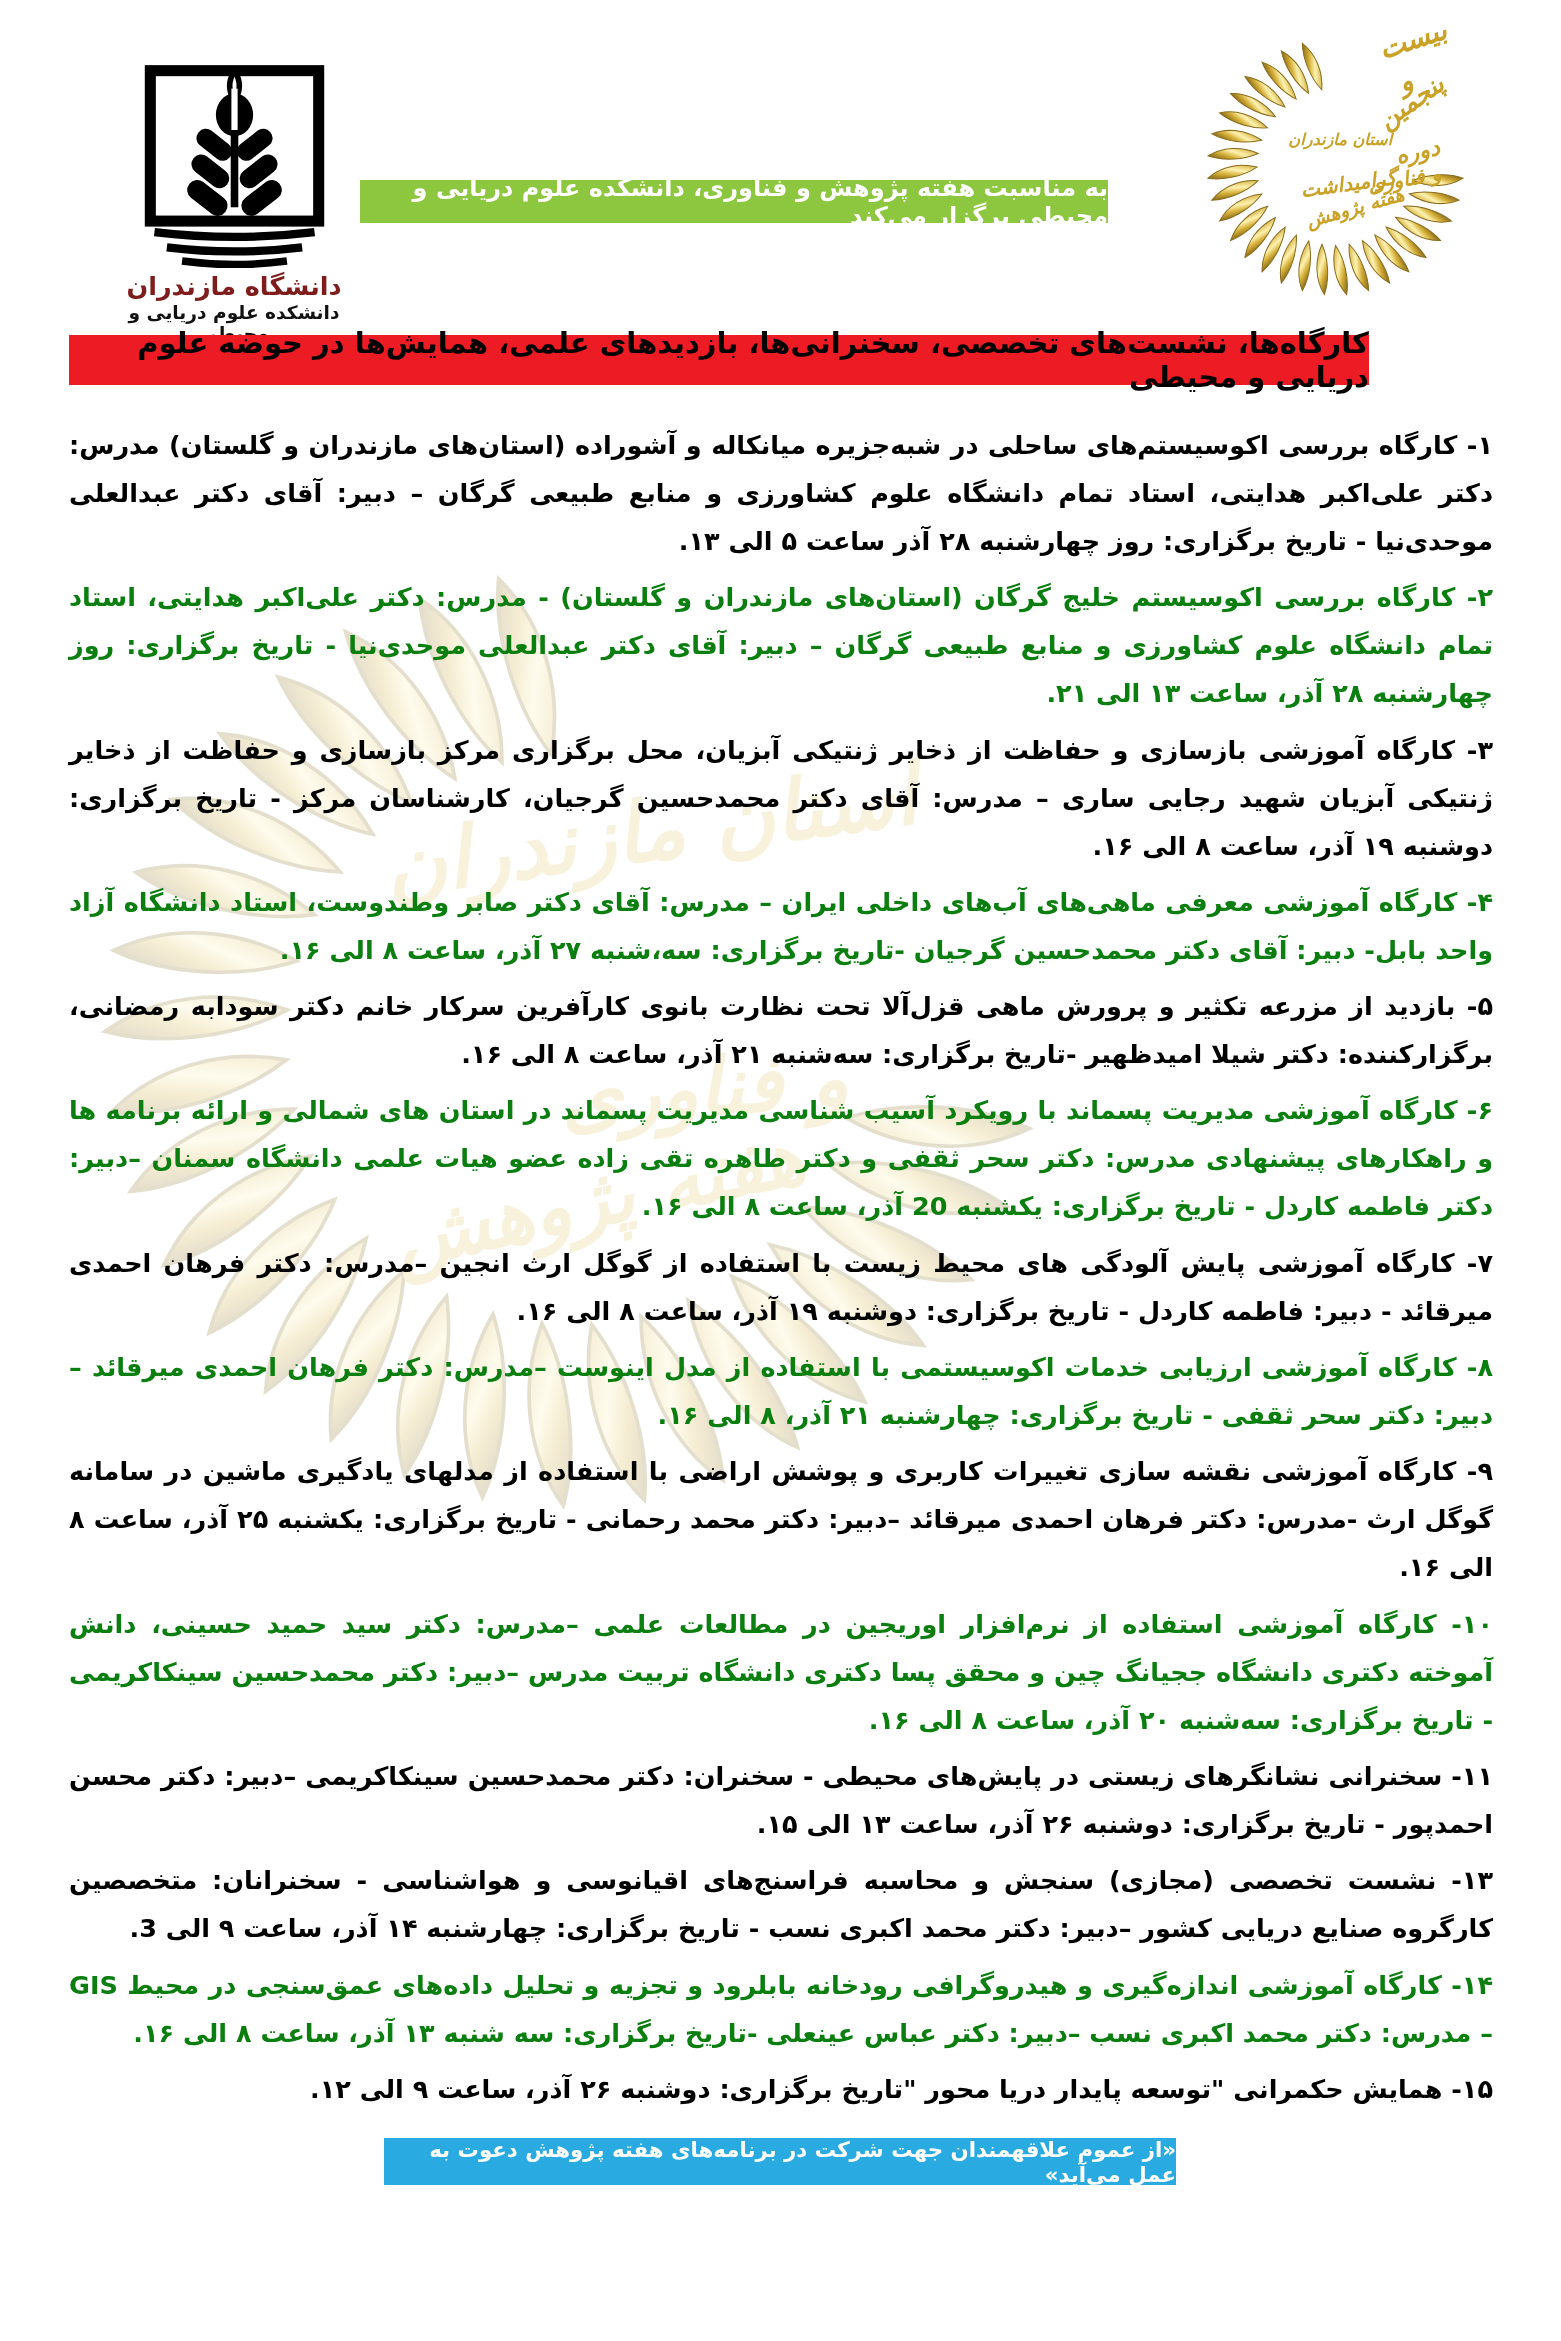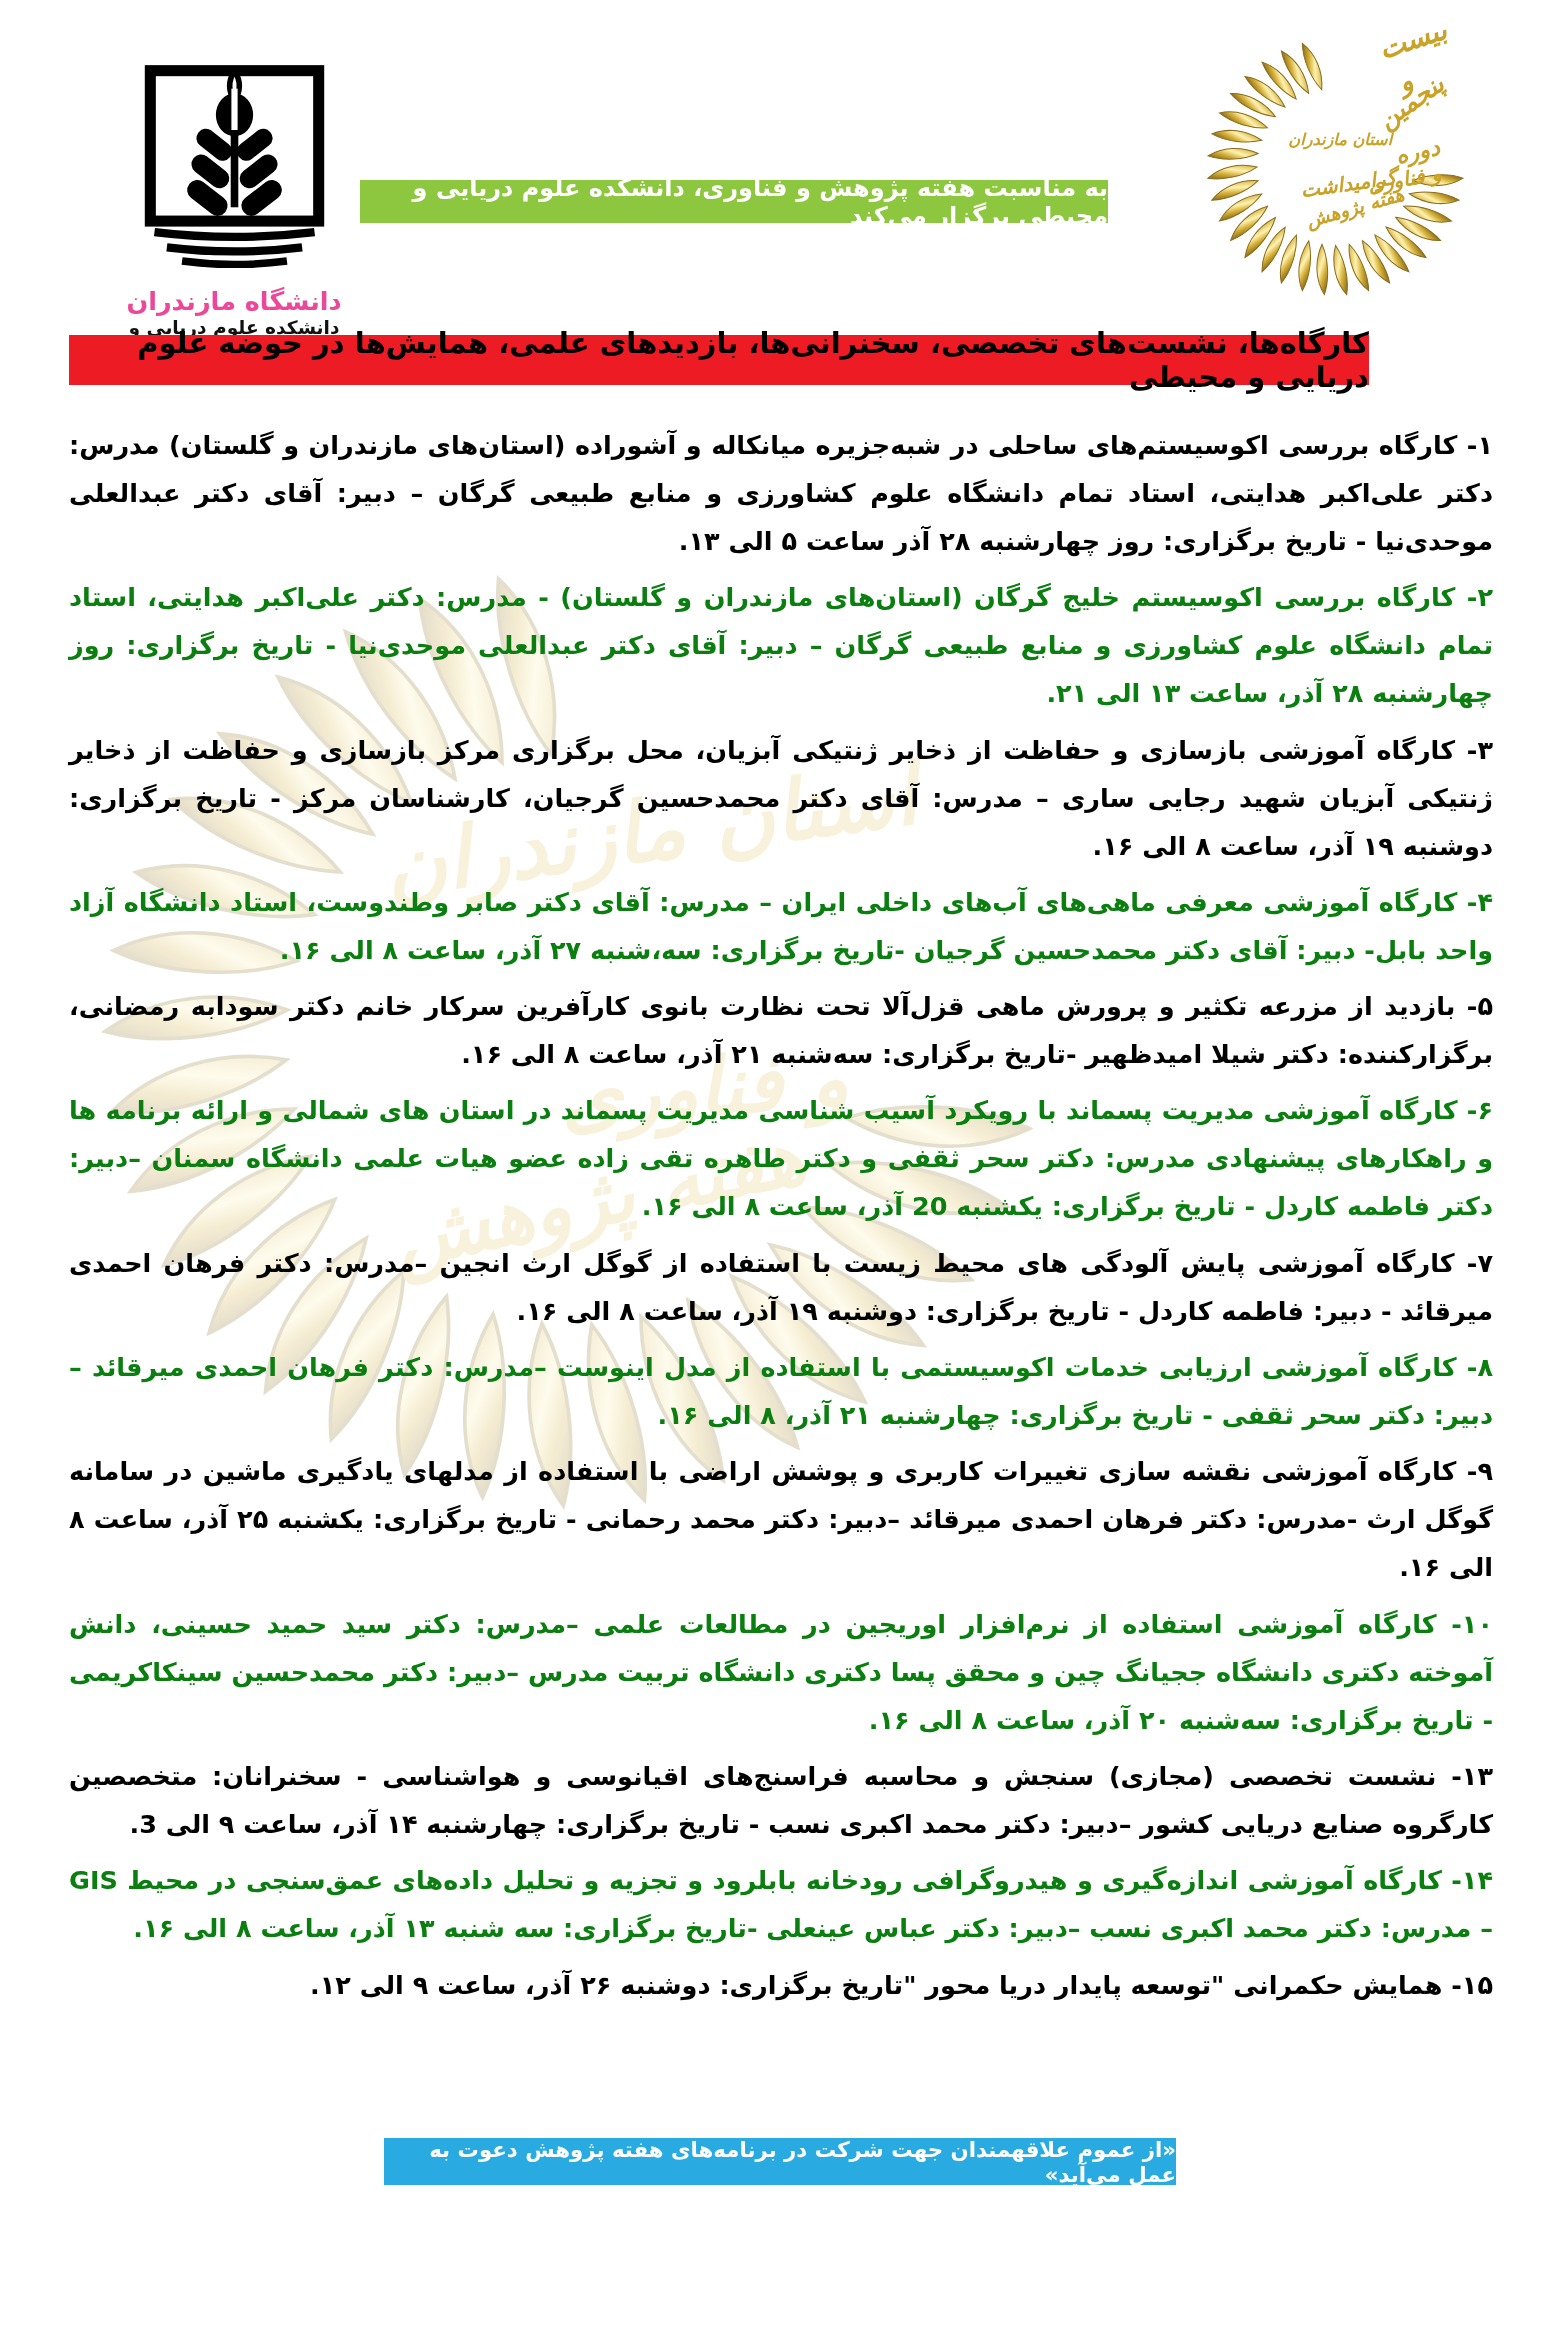--- a/index.html
+++ b/index.html
@@ -2,21 +2,21 @@
 <html lang="fa" style="font-size:11px"><head>
 <meta charset="utf-8">
 <style>
   html,body{margin:0;padding:0;}
   body{background:#e8e8e8;font-family:"DejaVu Sans",sans-serif;}
   .page{position:relative;width:1561px;height:2342px;background:#ffffff;margin:0 auto;overflow:hidden;}
 
   
   .logo-block{position:absolute;left:110px;top:61px;width:248px;text-align:center;z-index:2;}
   .logo-block svg{display:block;margin:0 auto;}
-  .logo-caption-1{font-size:25.5px;font-weight:bold;color:#ec4899;margin-top:18px;direction:rtl;}
+  .logo-caption-1{font-size:25.5px;font-weight:bold;color:#7f1d1d;margin-top:3px;direction:rtl;}
   .logo-caption-2{font-size:18.6px;font-weight:bold;color:#111;margin-top:1.4px;direction:rtl;}
 
   .occasion-banner{position:absolute;left:360px;top:180px;width:736px;height:43px;
     background:#8dc63f;color:#ffffff;font-size:24px;font-weight:bold;
     display:flex;align-items:center;justify-content:center;direction:rtl;z-index:2;padding-left:12px;}
 
   .seal{position:absolute;left:1136px;top:12.4px;width:399px;height:310px;z-index:2;}
   .seal svg{width:100%;height:100%;}
   .seal-word{font-family:"DejaVu Serif",serif;font-style:italic;font-weight:bold;fill:#c9a227;}
 
@@ -141,20 +141,21 @@
       <p class="item black">۱- کارگاه بررسی اکوسیستم‌های ساحلی در شبه‌جزیره میانکاله و آشوراده (استان‌های مازندران و گلستان) مدرس: دکتر علی‌اکبر هدایتی، استاد تمام دانشگاه علوم کشاورزی و منابع طبیعی گرگان – دبیر: آقای دکتر عبدالعلی موحدی‌نیا - تاریخ برگزاری: روز چهارشنبه ۲۸ آذر ساعت ۵ الی ۱۳.</p>
       <p class="item green">۲- کارگاه بررسی اکوسیستم خلیج گرگان (استان‌های مازندران و گلستان) - مدرس: دکتر علی‌اکبر هدایتی، استاد تمام دانشگاه علوم کشاورزی و منابع طبیعی گرگان – دبیر: آقای دکتر عبدالعلی موحدی‌نیا - تاریخ برگزاری: روز چهارشنبه ۲۸ آذر، ساعت ۱۳ الی ۲۱.</p>
       <p class="item black">۳- کارگاه آموزشی بازسازی و حفاظت از ذخایر ژنتیکی آبزیان، محل برگزاری مرکز بازسازی و حفاظت از ذخایر ژنتیکی آبزیان شهید رجایی ساری – مدرس: آقای دکتر محمدحسین گرجیان، کارشناسان مرکز - تاریخ برگزاری: دوشنبه ۱۹ آذر، ساعت ۸ الی ۱۶.</p>
       <p class="item green">۴- کارگاه آموزشی معرفی ماهی‌های آب‌های داخلی ایران – مدرس: آقای دکتر صابر وطندوست، استاد دانشگاه آزاد واحد بابل- دبیر: آقای دکتر محمدحسین گرجیان  -تاریخ برگزاری: سه،شنبه ۲۷ آذر، ساعت ۸ الی ۱۶.</p>
       <p class="item black">۵- بازدید از مزرعه تکثیر و پرورش ماهی قزل‌آلا تحت نظارت بانوی کارآفرین سرکار خانم دکتر سودابه رمضانی، برگزارکننده: دکتر شیلا امیدظهیر  -تاریخ برگزاری: سه‌شنبه ۲۱ آذر، ساعت ۸ الی ۱۶.</p>
       <p class="item green">۶- کارگاه آموزشی مدیریت پسماند با رویکرد آسیب شناسی مدیریت پسماند در استان های شمالی و ارائه برنامه ها و راهکارهای پیشنهادی مدرس: دکتر سحر ثقفی و دکتر طاهره تقی زاده عضو هیات علمی دانشگاه سمنان  –دبیر: دکتر فاطمه کاردل - تاریخ برگزاری: یکشنبه 20 آذر، ساعت ۸ الی ۱۶.</p>
       <p class="item black">۷- کارگاه آموزشی پایش آلودگی های محیط زیست با استفاده از گوگل ارث انجین  –مدرس: دکتر فرهان احمدی میرقائد - دبیر: فاطمه کاردل - تاریخ برگزاری: دوشنبه ۱۹ آذر، ساعت ۸ الی ۱۶.</p>
       <p class="item green">۸- کارگاه آموزشی ارزیابی خدمات اکوسیستمی با استفاده از مدل اینوست  –مدرس: دکتر فرهان احمدی میرقائد  –دبیر: دکتر سحر ثقفی - تاریخ برگزاری: چهارشنبه ۲۱ آذر، ۸ الی ۱۶.</p>
       <p class="item black">۹- کارگاه آموزشی نقشه سازی تغییرات کاربری و پوشش اراضی با استفاده از مدلهای یادگیری ماشین در سامانه گوگل ارث -مدرس: دکتر فرهان احمدی میرقائد  –دبیر: دکتر محمد رحمانی - تاریخ برگزاری: یکشنبه ۲۵ آذر، ساعت ۸ الی ۱۶.</p>
       <p class="item green">۱۰- کارگاه آموزشی استفاده از نرم‌افزار اوریجین در مطالعات علمی  –مدرس: دکتر سید حمید حسینی، دانش آموخته دکتری دانشگاه ججیانگ چین و محقق پسا دکتری دانشگاه تربیت مدرس  –دبیر: دکتر محمدحسین سینکاکریمی - تاریخ برگزاری: سه‌شنبه ۲۰ آذر، ساعت ۸ الی ۱۶.</p>
+      <p class="item black">۱۱- سخنرانی نشانگرهای زیستی در پایش‌های محیطی - سخنران: دکتر محمدحسین سینکاکریمی  –دبیر: دکتر محسن احمدپور - تاریخ برگزاری: دوشنبه ۲۶ آذر، ساعت ۱۳ الی ۱۵.</p>
       <p class="item black">۱۳- نشست تخصصی (مجازی) سنجش و محاسبه فراسنج‌های اقیانوسی و هواشناسی - سخنرانان: متخصصین کارگروه صنایع دریایی کشور  –دبیر: دکتر محمد اکبری نسب - تاریخ برگزاری: چهارشنبه ۱۴ آذر، ساعت ۹ الی 3.</p>
       <p class="item green">۱۴- کارگاه آموزشی اندازه‌گیری و هیدروگرافی رودخانه بابلرود و تجزیه و تحلیل داده‌های عمق‌سنجی در محیط GIS – مدرس: دکتر محمد اکبری نسب  –دبیر: دکتر عباس عینعلی  -تاریخ برگزاری: سه شنبه ۱۳ آذر، ساعت ۸ الی ۱۶.</p>
       <p class="item black">۱۵- همایش حکمرانی "توسعه پایدار دریا محور "تاریخ برگزاری: دوشنبه ۲۶ آذر، ساعت ۹ الی ۱۲.</p>
     </div>
 
   <div class="footer-bar">«از عموم علاقهمندان جهت شرکت در برنامه‌های هفته پژوهش دعوت به عمل می‌آید»</div>
 
 </div>
 
 

